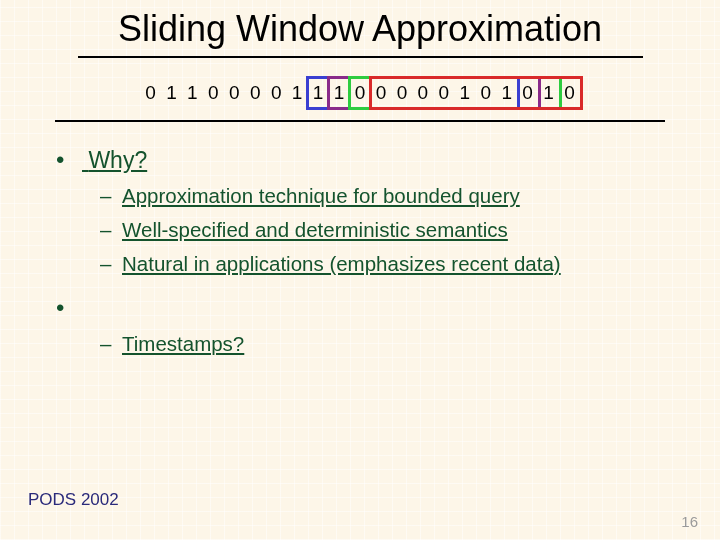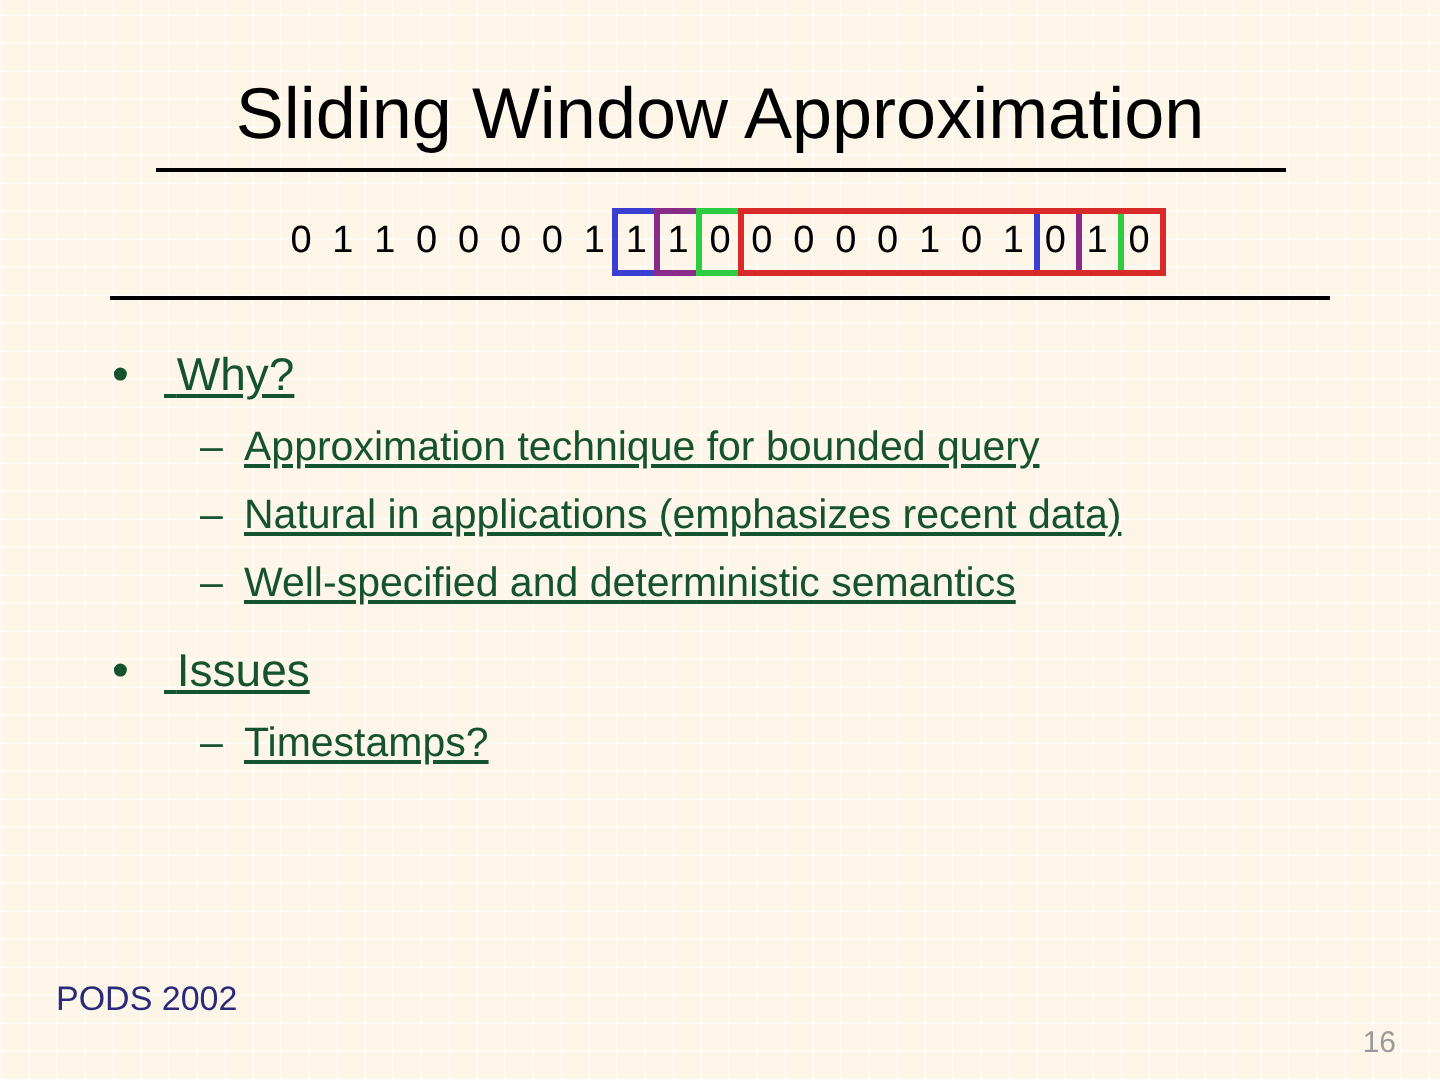--- a/index.html
+++ b/index.html
@@ -25,21 +25,21 @@
     z-index: 1;
     width: 100%;
     height: 100%;
     box-sizing: border-box;
   }
   .title {
     font-size: 36px;
     font-weight: normal;
     color: #000;
     text-align: center;
-    padding-top: 36px;
+    padding-top: 8px;
     margin: 0;
   }
   .title-underline {
     margin: 6px auto 0 auto;
     width: 565px;
     border-top: 2px solid #000;
   }
   .bitrow {
     position: relative;
     margin: 18px auto 0 auto;
@@ -171,26 +171,25 @@
       </div>
   </div>
   <div class="bit-underline"></div>
 
   <div class="body">
     <ul class="top">
       <li>
         <span>Why?</span>
         <ul class="sub">
           <li>Approximation technique for bounded query</li>
+          <li>Well-specified and deterministic semantics</li>
           <li>Natural in applications (emphasizes recent data)</li>
-          <li>Well-specified and deterministic semantics</li>
         </ul>
       </li>
       <li>
-        <span>Issues</span>
         <ul class="sub">
           <li>Timestamps?</li>
         </ul>
       </li>
     </ul>
   </div>
 
   <div class="footer-left">PODS 2002</div>
   <div class="footer-right">16</div>
 </div>

